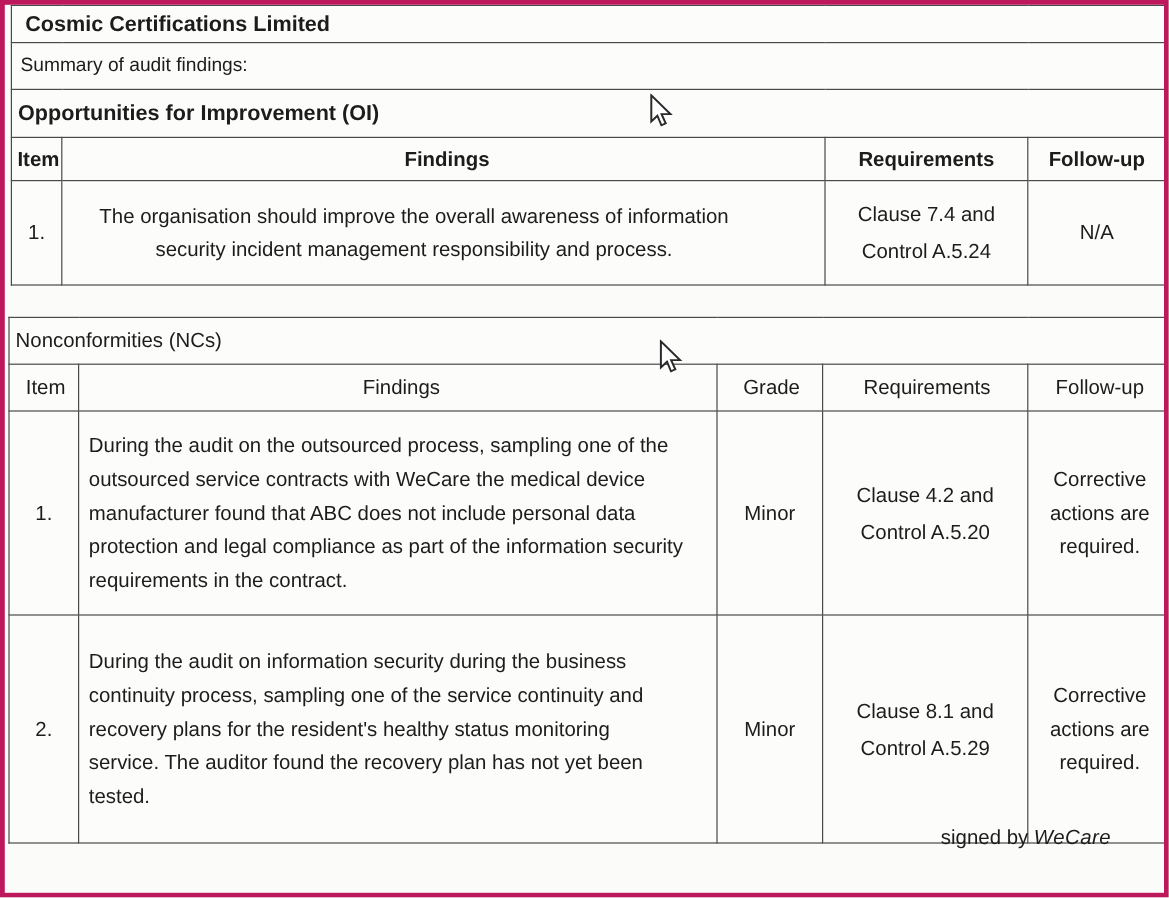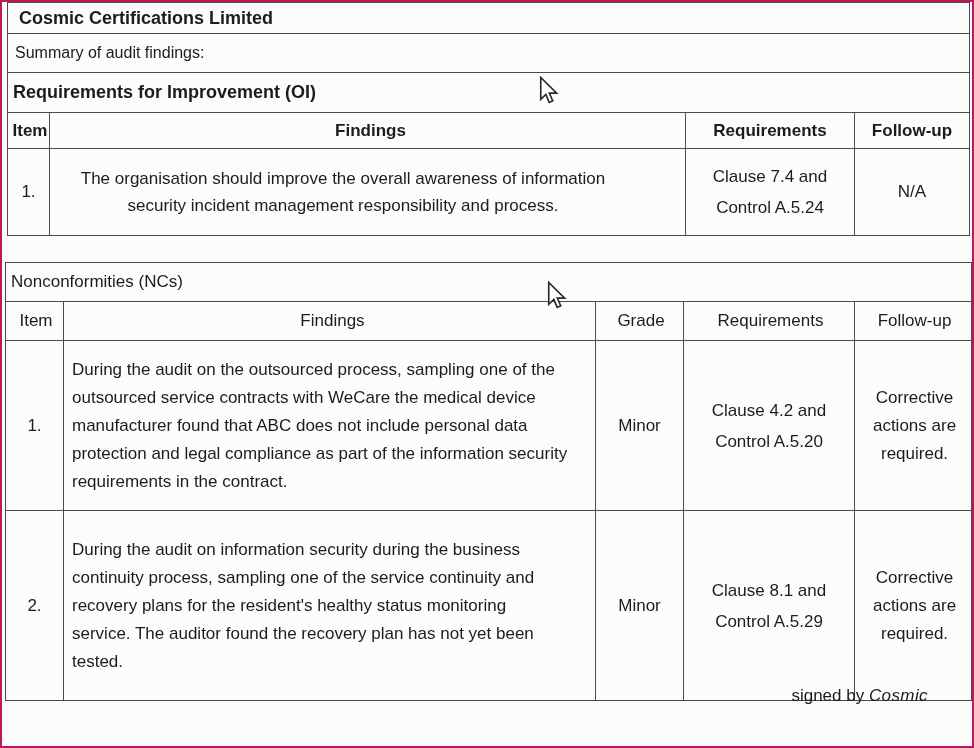--- a/index.html
+++ b/index.html
@@ -1,21 +1,21 @@
 <!DOCTYPE html>
 <html><head>
 <meta charset="utf-8">
 <style>
   html,body { margin:0; padding:0; background:#ffffff; }
   .page {
     position:relative;
     width:974px; height:748px;
     box-sizing:border-box;
     background:#fbfbfa;
-    border:2px solid #be185d;
+    border:4px solid #be185d;
     font-family:"Liberation Sans","DejaVu Sans",sans-serif;
     color:#1c1c1c;
     overflow:hidden;
   }
   table { border-collapse:collapse; table-layout:fixed; position:absolute; background:#fcfcfb; }
   td { border:1.5px solid #4a4a4a; overflow:hidden; }
 
   
   .tbl-oi { left:5px; top:0px; width:962px; }
   .row-title td   { height:28px; font-size:18px; font-weight:bold; padding:1px 4px 1px 11px; vertical-align:middle; }
@@ -68,21 +68,21 @@
         <col style="width:115px">
     </colgroup>
     <tbody>
         <tr class="row-title">
       <td colspan="4">Cosmic Certifications Limited</td>
     </tr>
     <tr class="row-summary">
       <td colspan="4">Summary of audit findings:</td>
     </tr>
     <tr class="row-oiband">
-      <td colspan="4">Requirements for Improvement (OI)</td>
+      <td colspan="4">Opportunities for Improvement (OI)</td>
     </tr>
     <tr class="row-oihead">
       <td class="pad-l-sm">Item</td>
       <td class="pad-l">Findings</td>
       <td class="cell-center">Requirements</td>
       <td class="cell-center">Follow-up</td>
     </tr>
     <tr class="row-oidata">
       <td class="cell-center">1.</td>
       <td class="oi-findings">The organisation should improve the overall awareness of information security incident management responsibility and process.</td>
@@ -130,21 +130,21 @@
       <td class="cell-center">Minor</td>
       <td class="cell-center req">
         <span>Clause 8.1 and</span>
         <span>Control A.5.29</span>
       </td>
       <td class="nc-followup">Corrective actions are required.</td>
     </tr>
   </tbody>
     </table>
 
-  <div class="sig-line"><span>signed by </span><span class="hand">Cosmic</span></div>
+  <div class="sig-line"><span>signed by </span><span class="hand">WeCare</span></div>
   <div class="signoff hand">Team Leader</div>
 
   <div class="cursor cursor-1">
     <svg width="22" height="30" viewBox="0 0 13 20">
       <path d="M1 1 L1 15.5 L4.4 12.3 L6.6 17.6 L9 16.5 L6.7 11.4 L11.6 11.4 Z" fill="#ffffff" stroke="#2a2a2a" stroke-width="1.1"></path>
     </svg>
   </div>
   <div class="cursor cursor-2">
     <svg width="22" height="30" viewBox="0 0 13 20">
       <path d="M1 1 L1 15.5 L4.4 12.3 L6.6 17.6 L9 16.5 L6.7 11.4 L11.6 11.4 Z" fill="#ffffff" stroke="#2a2a2a" stroke-width="1.1"></path>

